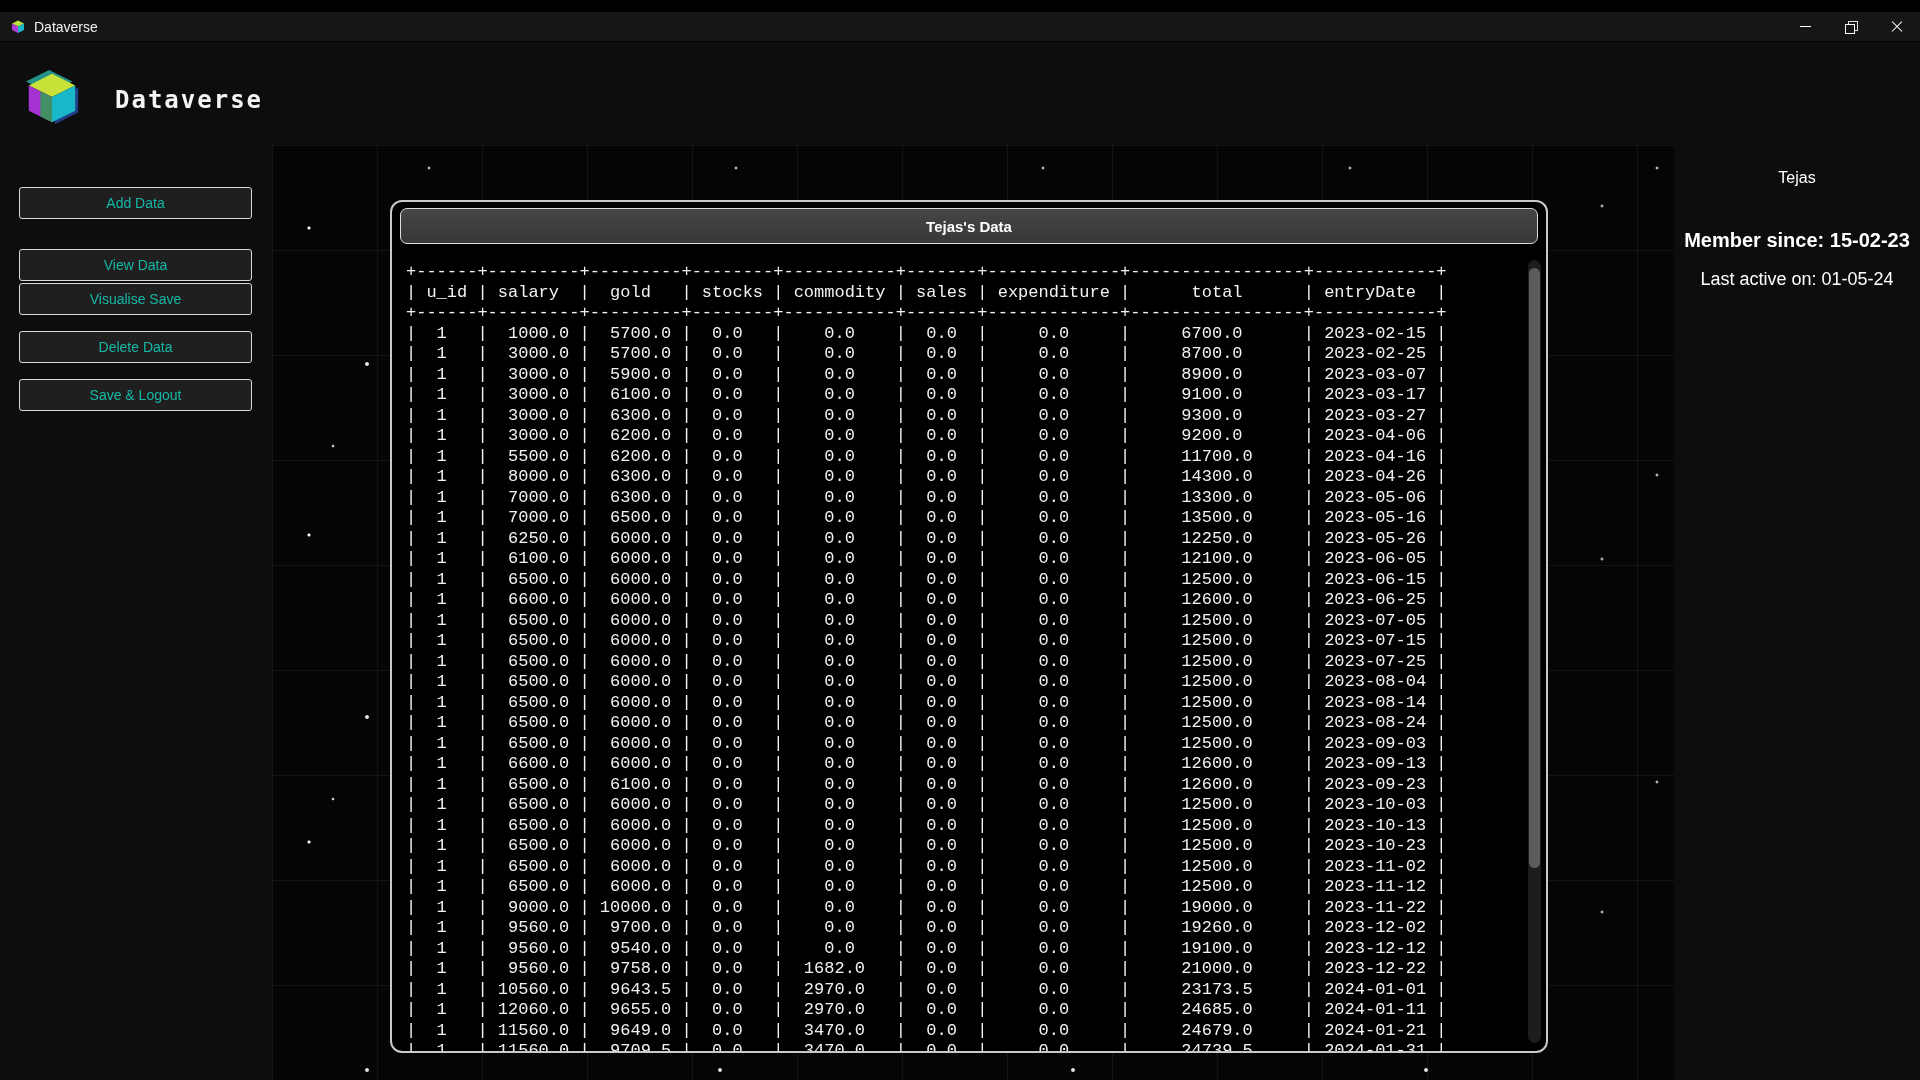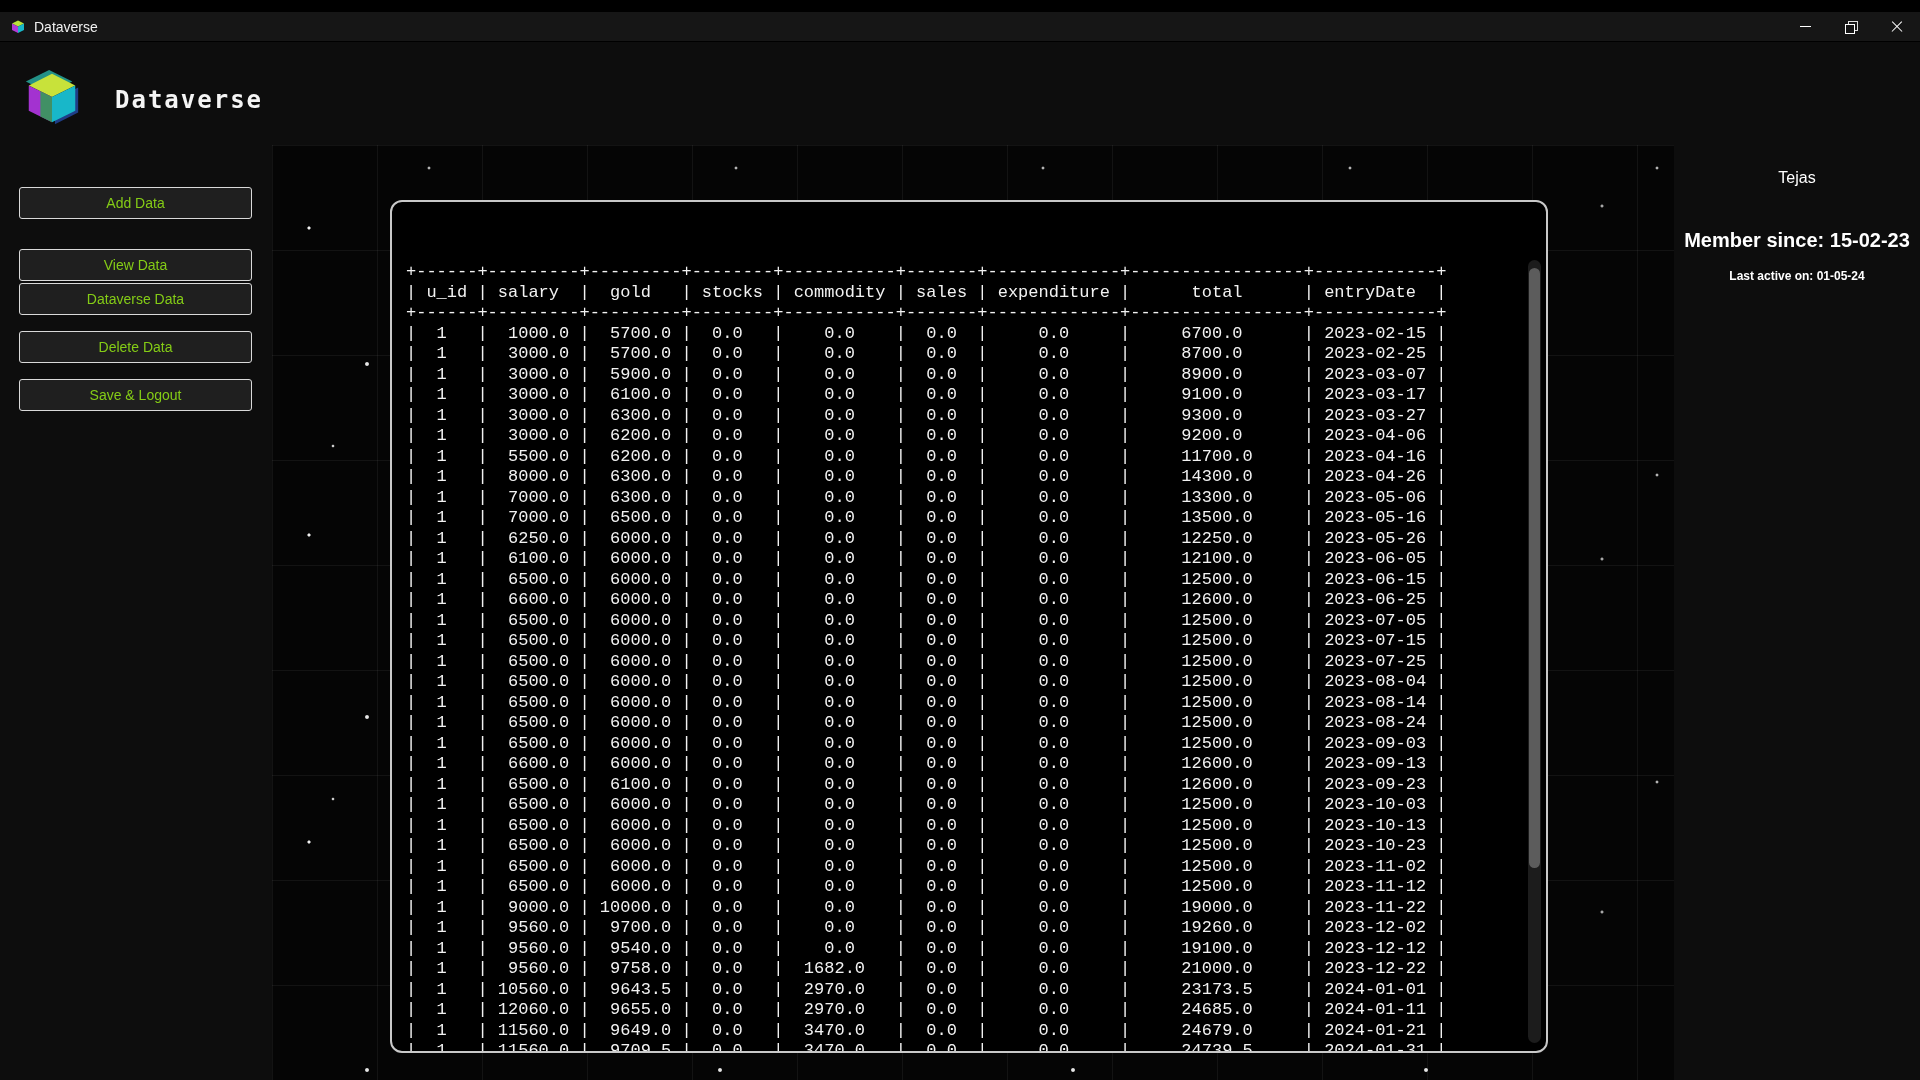--- a/index.html
+++ b/index.html
@@ -36,21 +36,21 @@
   .brand-title {
     position:absolute; left:115px; top:74px;
     font-family:"DejaVu Sans Mono", monospace; font-weight:bold;
     font-size:24px; letter-spacing:2px; color:#f5f5f5;
   }
 
   
   .side-btn {
     position:absolute; left:19px; width:233px; height:32px;
     background:#1f1f1f; border:1px solid #d9d9d9; border-radius:3px;
-    color:#84cc16; font-size:14px;
+    color:#14b8a6; font-size:14px;
     display:flex; align-items:center; justify-content:center; cursor:pointer;
   }
 
   
   .space {
     position:absolute; left:272px; top:133px; width:1402px; height:947px;
     background-color:#050505;
     background-image:
       linear-gradient(rgba(255,255,255,0.055) 1px, transparent 1px),
       linear-gradient(90deg, rgba(255,255,255,0.055) 1px, transparent 1px),
@@ -93,21 +93,21 @@
   }
   .sb-thumb {
     position:absolute; left:1px; right:1px; top:8px; height:600px;
     background:#5c5c5c; border-radius:6px; cursor:pointer;
   }
 
   
   .profile { position:absolute; left:1674px; top:133px; width:246px; text-align:center; }
   .profile-name { position:absolute; left:0; right:0; top:24px; font-size:16px; font-weight:normal; }
   .profile-member { position:absolute; left:0; right:0; top:84px; font-size:20px; font-weight:bold; }
-  .profile-last { position:absolute; left:0; right:0; top:124px; font-size:12px; font-weight:bold; }
+  .profile-last { position:absolute; left:0; right:0; top:124px; font-size:18px; font-weight:normal; }
 </style>
 </head>
 <body>
 
 <div class="window">
 
   <div class="titlebar">
     <svg class="tb-icon" viewBox="0 0 64 64">
       <polygon points="32,6 56,18 32,30 8,18" fill="#b9e23a"></polygon>
       <polygon points="8,18 32,30 32,56 8,44" fill="#b03ad6"></polygon>
@@ -132,27 +132,28 @@
     <polygon points="35,34 59,22 59,48 35,60" fill="#2b5fd9" opacity="0.6"></polygon>
     <polygon points="32,8 56,20 32,32 8,20" fill="#c8e23a"></polygon>
     <polygon points="8,20 32,32 32,58 8,46" fill="#a332d0"></polygon>
     <polygon points="32,32 56,20 56,46 32,58" fill="#18b7c9"></polygon>
     <polygon points="20,26 32,32 32,58 20,52" fill="#28a84a" opacity="0.8"></polygon>
   </svg>
   <div class="brand-title">Dataverse</div>
 
   <div class="side-btn" style="top:175px">Add Data</div>
   <div class="side-btn" style="top:237px">View Data</div>
-  <div class="side-btn" style="top:271px">Dataverse Data</div>
+  <div class="side-btn" style="top:271px">Visualise Save</div>
   <div class="side-btn" style="top:319px">Delete Data</div>
   <div class="side-btn" style="top:367px">Save &amp; Logout</div>
 
   <div class="space">
 
     <div class="panel">
+      <div class="panel-header">Tejas's Data</div>
       <pre class="ascii-table">+------+---------+---------+--------+-----------+-------+-------------+-----------------+------------+
 | u_id | salary  |  gold   | stocks | commodity | sales | expenditure |      total      | entryDate  |
 +------+---------+---------+--------+-----------+-------+-------------+-----------------+------------+
 |  1   |  1000.0 |  5700.0 |  0.0   |    0.0    |  0.0  |     0.0     |     6700.0      | 2023-02-15 |
 |  1   |  3000.0 |  5700.0 |  0.0   |    0.0    |  0.0  |     0.0     |     8700.0      | 2023-02-25 |
 |  1   |  3000.0 |  5900.0 |  0.0   |    0.0    |  0.0  |     0.0     |     8900.0      | 2023-03-07 |
 |  1   |  3000.0 |  6100.0 |  0.0   |    0.0    |  0.0  |     0.0     |     9100.0      | 2023-03-17 |
 |  1   |  3000.0 |  6300.0 |  0.0   |    0.0    |  0.0  |     0.0     |     9300.0      | 2023-03-27 |
 |  1   |  3000.0 |  6200.0 |  0.0   |    0.0    |  0.0  |     0.0     |     9200.0      | 2023-04-06 |
 |  1   |  5500.0 |  6200.0 |  0.0   |    0.0    |  0.0  |     0.0     |     11700.0     | 2023-04-16 |

